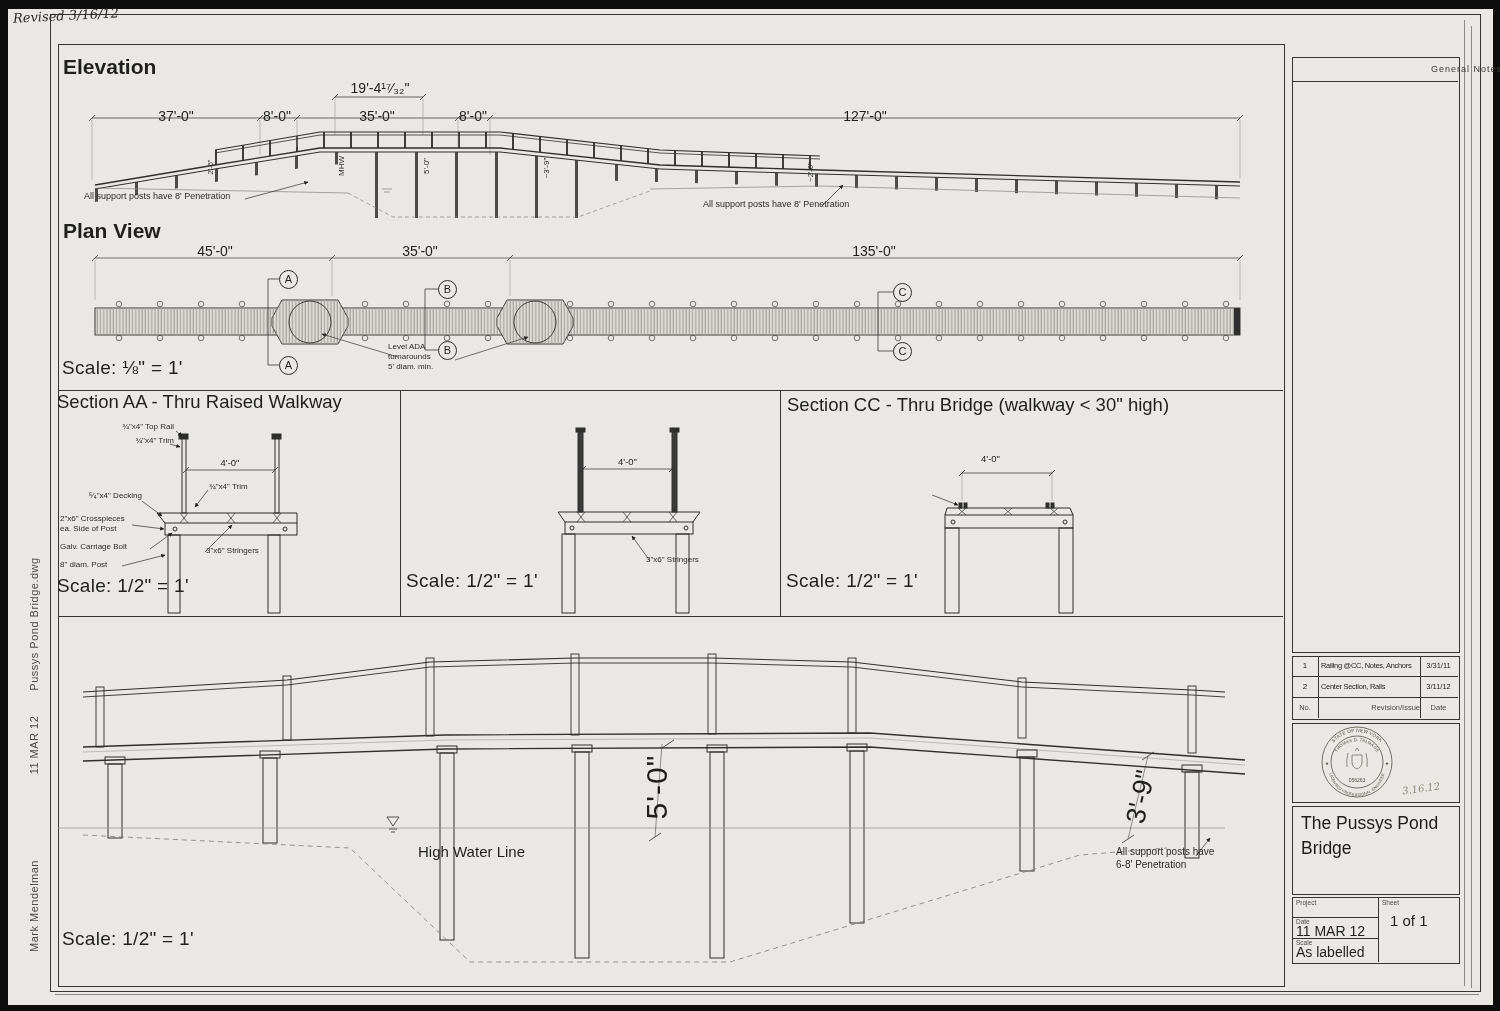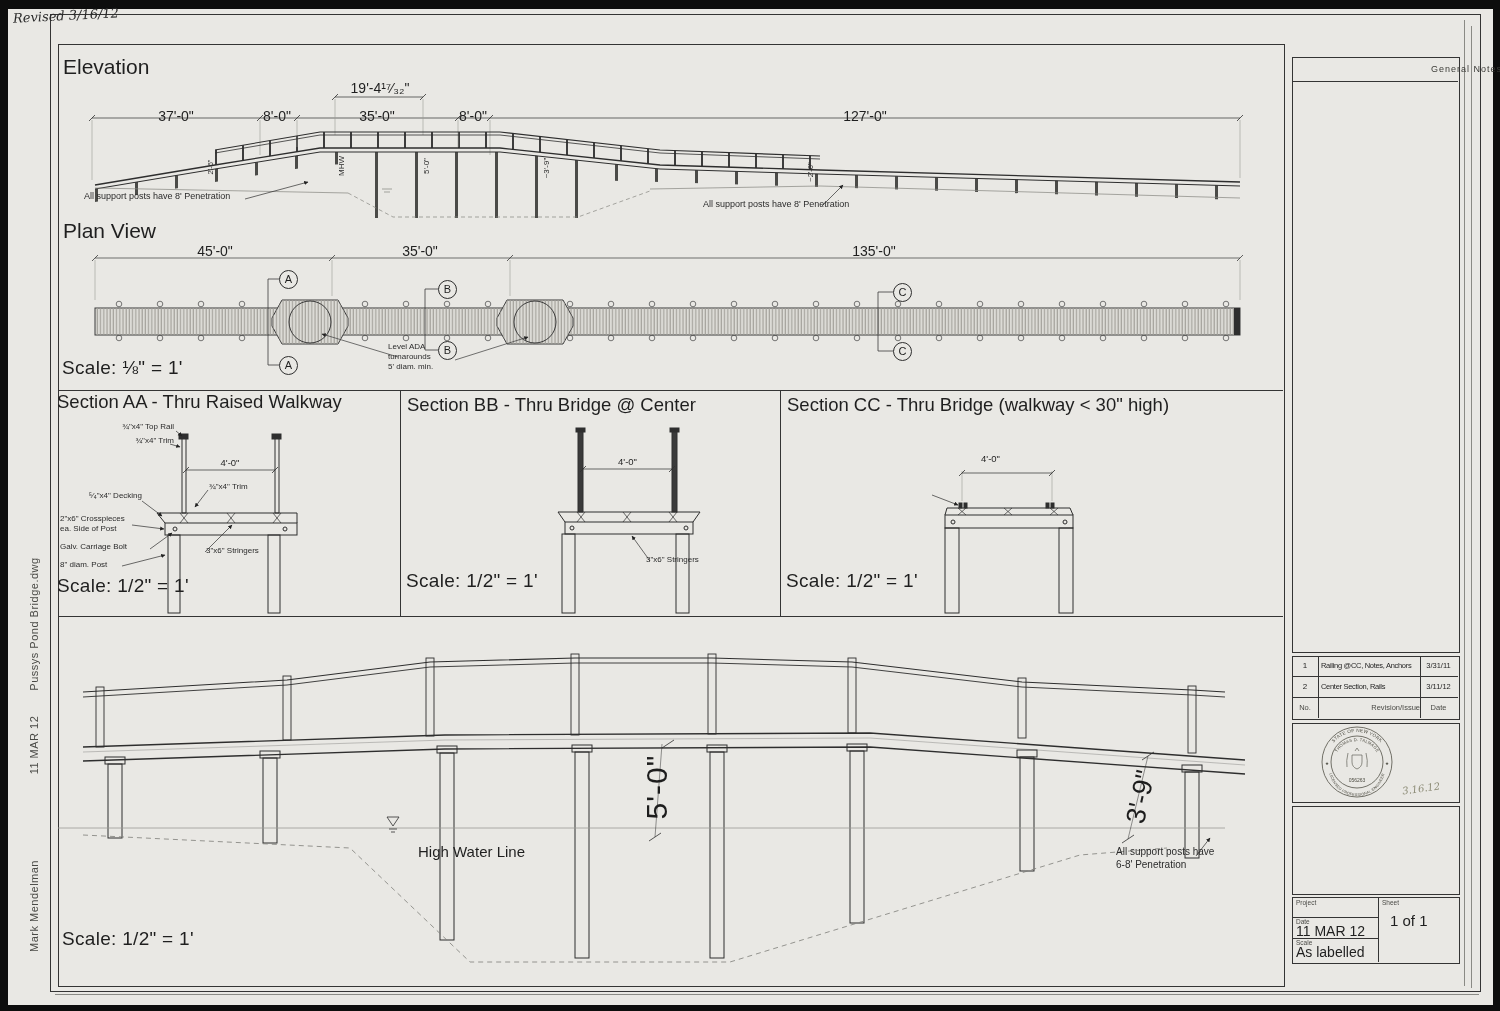--- a/index.html
+++ b/index.html
@@ -4,21 +4,21 @@
 <style>
   html,body{margin:0;padding:0;background:#0d0d0d;width:1500px;height:1011px;overflow:hidden;
     font-family:"Liberation Sans",sans-serif;}
   #stage{position:absolute;left:0;top:0;width:1500px;height:1011px;background:#0d0d0d;}
   #paper{position:absolute;left:8px;top:9px;width:1485px;height:996px;background:#e9e8e4;}
   .box{position:absolute;border:1px solid #343434;}
   .hl{position:absolute;height:1px;background:#343434;}
   .vl{position:absolute;width:1px;background:#343434;}
   .lt{background:#8a8a85;}
   .t{position:absolute;white-space:nowrap;color:#1f1f1f;}
-  .big{font-size:21px;}
+  .big{font-size:21px;font-weight:bold;}
   .med{font-size:18.5px;}
   .scale{font-size:18px;letter-spacing:.3px;}
   .dim{font-size:14px;text-align:center;}
   .dims{font-size:9.5px;text-align:center;}
   .small{font-size:9px;color:#2b2b2b;}
   .tiny{font-size:8px;color:#2b2b2b;}
   .prelines{white-space:pre-line;line-height:1.25;}
   .rot{position:absolute;white-space:nowrap;transform:translate(-50%,-50%) rotate(-90deg);color:#2b2b2b;}
   .stripes{position:absolute;}
   svg{position:absolute;overflow:visible;}
@@ -183,21 +183,20 @@
   <div class="t dims" style="left:203px;top:457px;width:54px;">4'-0"</div>
   <div class="t tiny" style="left:209px;top:482px;">¾"x4" Trim</div>
   <div class="t tiny" style="left:70px;top:491px;width:72px;text-align:right;">⁵⁄₄"x4" Decking</div>
   <div class="t tiny prelines" style="left:60px;top:514px;">2"x6" Crosspieces
 ea. Side of Post</div>
   <div class="t tiny" style="left:60px;top:542px;">Galv. Carriage Bolt</div>
   <div class="t tiny" style="left:60px;top:560px;">8" diam. Post</div>
   <div class="t tiny" style="left:206px;top:546px;">3"x6" Stringers</div>
   <div class="t scale" style="left:57px;top:575px;font-size:19px;">Scale: 1/2" = 1'</div>
 
-  <div class="t med" style="left:407px;top:394px;">Section BB - Thru Bridge @ Center</div>
   <svg style="left:400px;top:415px;" width="380" height="200" viewBox="0 0 380 200">
     <g stroke="#2e2e2e" fill="none" stroke-width="1">
       <rect x="178" y="16" width="5" height="81" fill="#3a3a3a"></rect>
       <rect x="272" y="16" width="5" height="81" fill="#3a3a3a"></rect>
       <rect x="176" y="13" width="9" height="4" fill="#2e2e2e"></rect>
       <rect x="270" y="13" width="9" height="4" fill="#2e2e2e"></rect>
       <path d="M183,54 H272" stroke-width=".7"></path>
       <path d="M180,57 l6,-6 M269,57 l6,-6" stroke-width=".8"></path>
       <path d="M158,97 H300" stroke-width="1.2"></path>
       <path d="M158,97 L165,107 M300,97 L293,107"></path>
@@ -337,20 +336,21 @@
       <text font-size="4.2" letter-spacing=".2"><textPath href="#sa2" startOffset="50%" text-anchor="middle">THOMAS D. TALMAGE</textPath></text>
       <text font-size="3.8" letter-spacing=".2"><textPath href="#sa3" startOffset="50%" text-anchor="middle">LICENSED PROFESSIONAL ENGINEER</textPath></text>
       <text x="37" y="57" font-size="5" text-anchor="middle">056263</text>
       <text x="7" y="40" font-size="4.5" text-anchor="middle">★</text>
       <text x="67" y="40" font-size="4.5" text-anchor="middle">★</text>
     </g>
   </svg>
   <div class="t hand" style="left:1402px;top:783px;font-size:10px;transform:rotate(-8deg);color:#8e8d78;">3.16.12</div>
 
   <div class="box" style="left:1292px;top:806px;width:166px;height:87px;"></div>
+  <div class="t" style="left:1301px;top:811px;width:150px;font-size:17.5px;line-height:1.45;white-space:normal;color:#1c1c1c;">The Pussys Pond Bridge</div>
 
   <div class="box" style="left:1292px;top:897px;width:166px;height:65px;"></div>
   <div class="vl" style="left:1378px;top:897px;height:65px;"></div>
   <div class="hl" style="left:1292px;top:917px;width:86px;"></div>
   <div class="hl" style="left:1292px;top:938px;width:86px;"></div>
   <div class="t" style="left:1296px;top:899px;font-size:6.5px;color:#4a4a46;">Project</div>
   <div class="t" style="left:1382px;top:899px;font-size:6.5px;color:#4a4a46;">Sheet</div>
   <div class="t" style="left:1296px;top:918px;font-size:6.5px;color:#4a4a46;">Date</div>
   <div class="t" style="left:1296px;top:923px;font-size:14px;">11 MAR 12</div>
   <div class="t" style="left:1296px;top:939px;font-size:6.5px;color:#4a4a46;">Scale</div>

